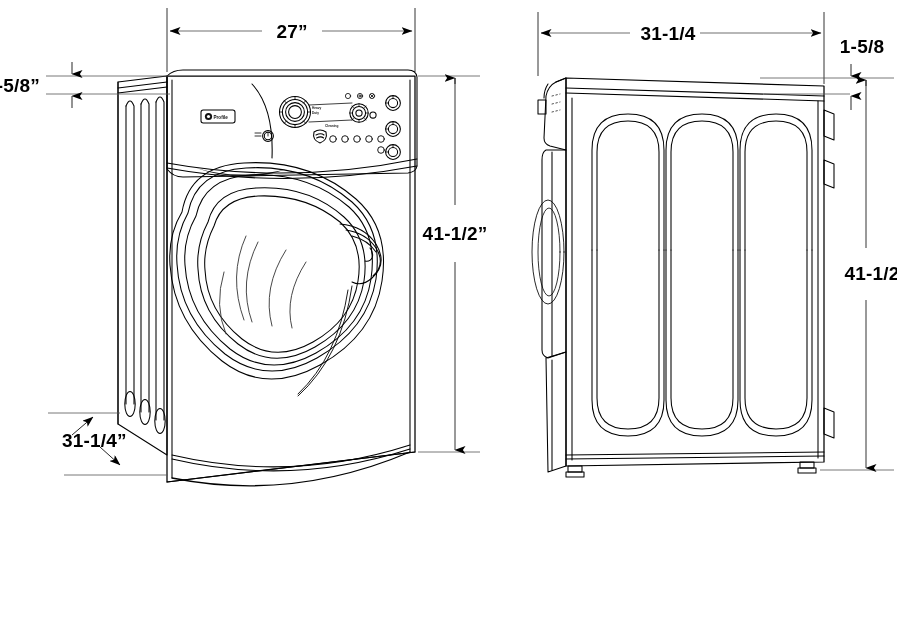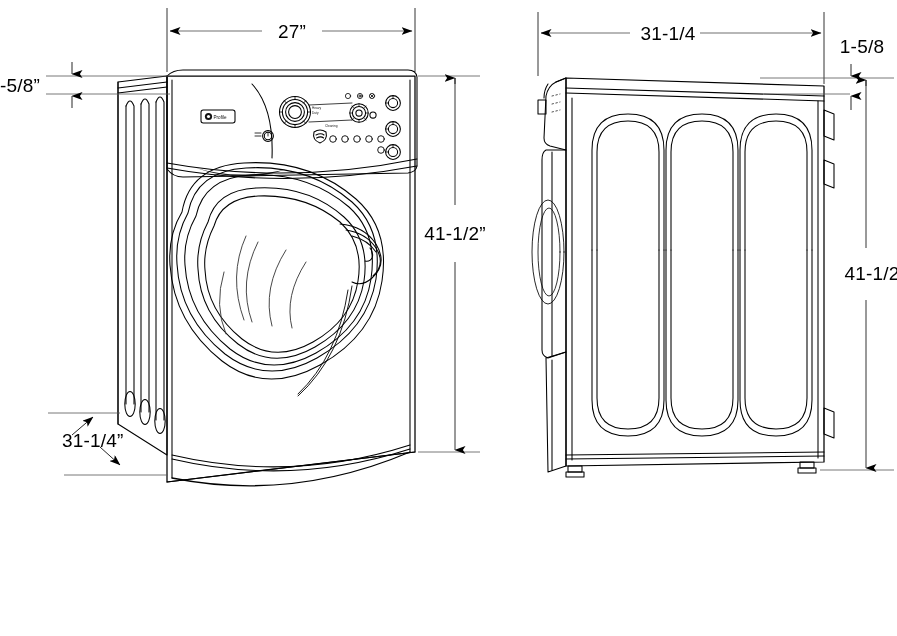--- a/index.html
+++ b/index.html
@@ -13,20 +13,21 @@
     font-family: "Liberation Sans", sans-serif;
     overflow: hidden;
     position: relative;
   }
   #drawing-root {
     position: absolute;
     left: 0;
     top: 0;
     width: 897px;
     height: 636px;
+    font-weight: bold;
   }
   svg.sheet {
     display: block;
     width: 897px;
     height: 636px;
   }
   .dim-text {
     font-family: "Liberation Sans", sans-serif;
     font-size: 19px;
     fill: #000000;

